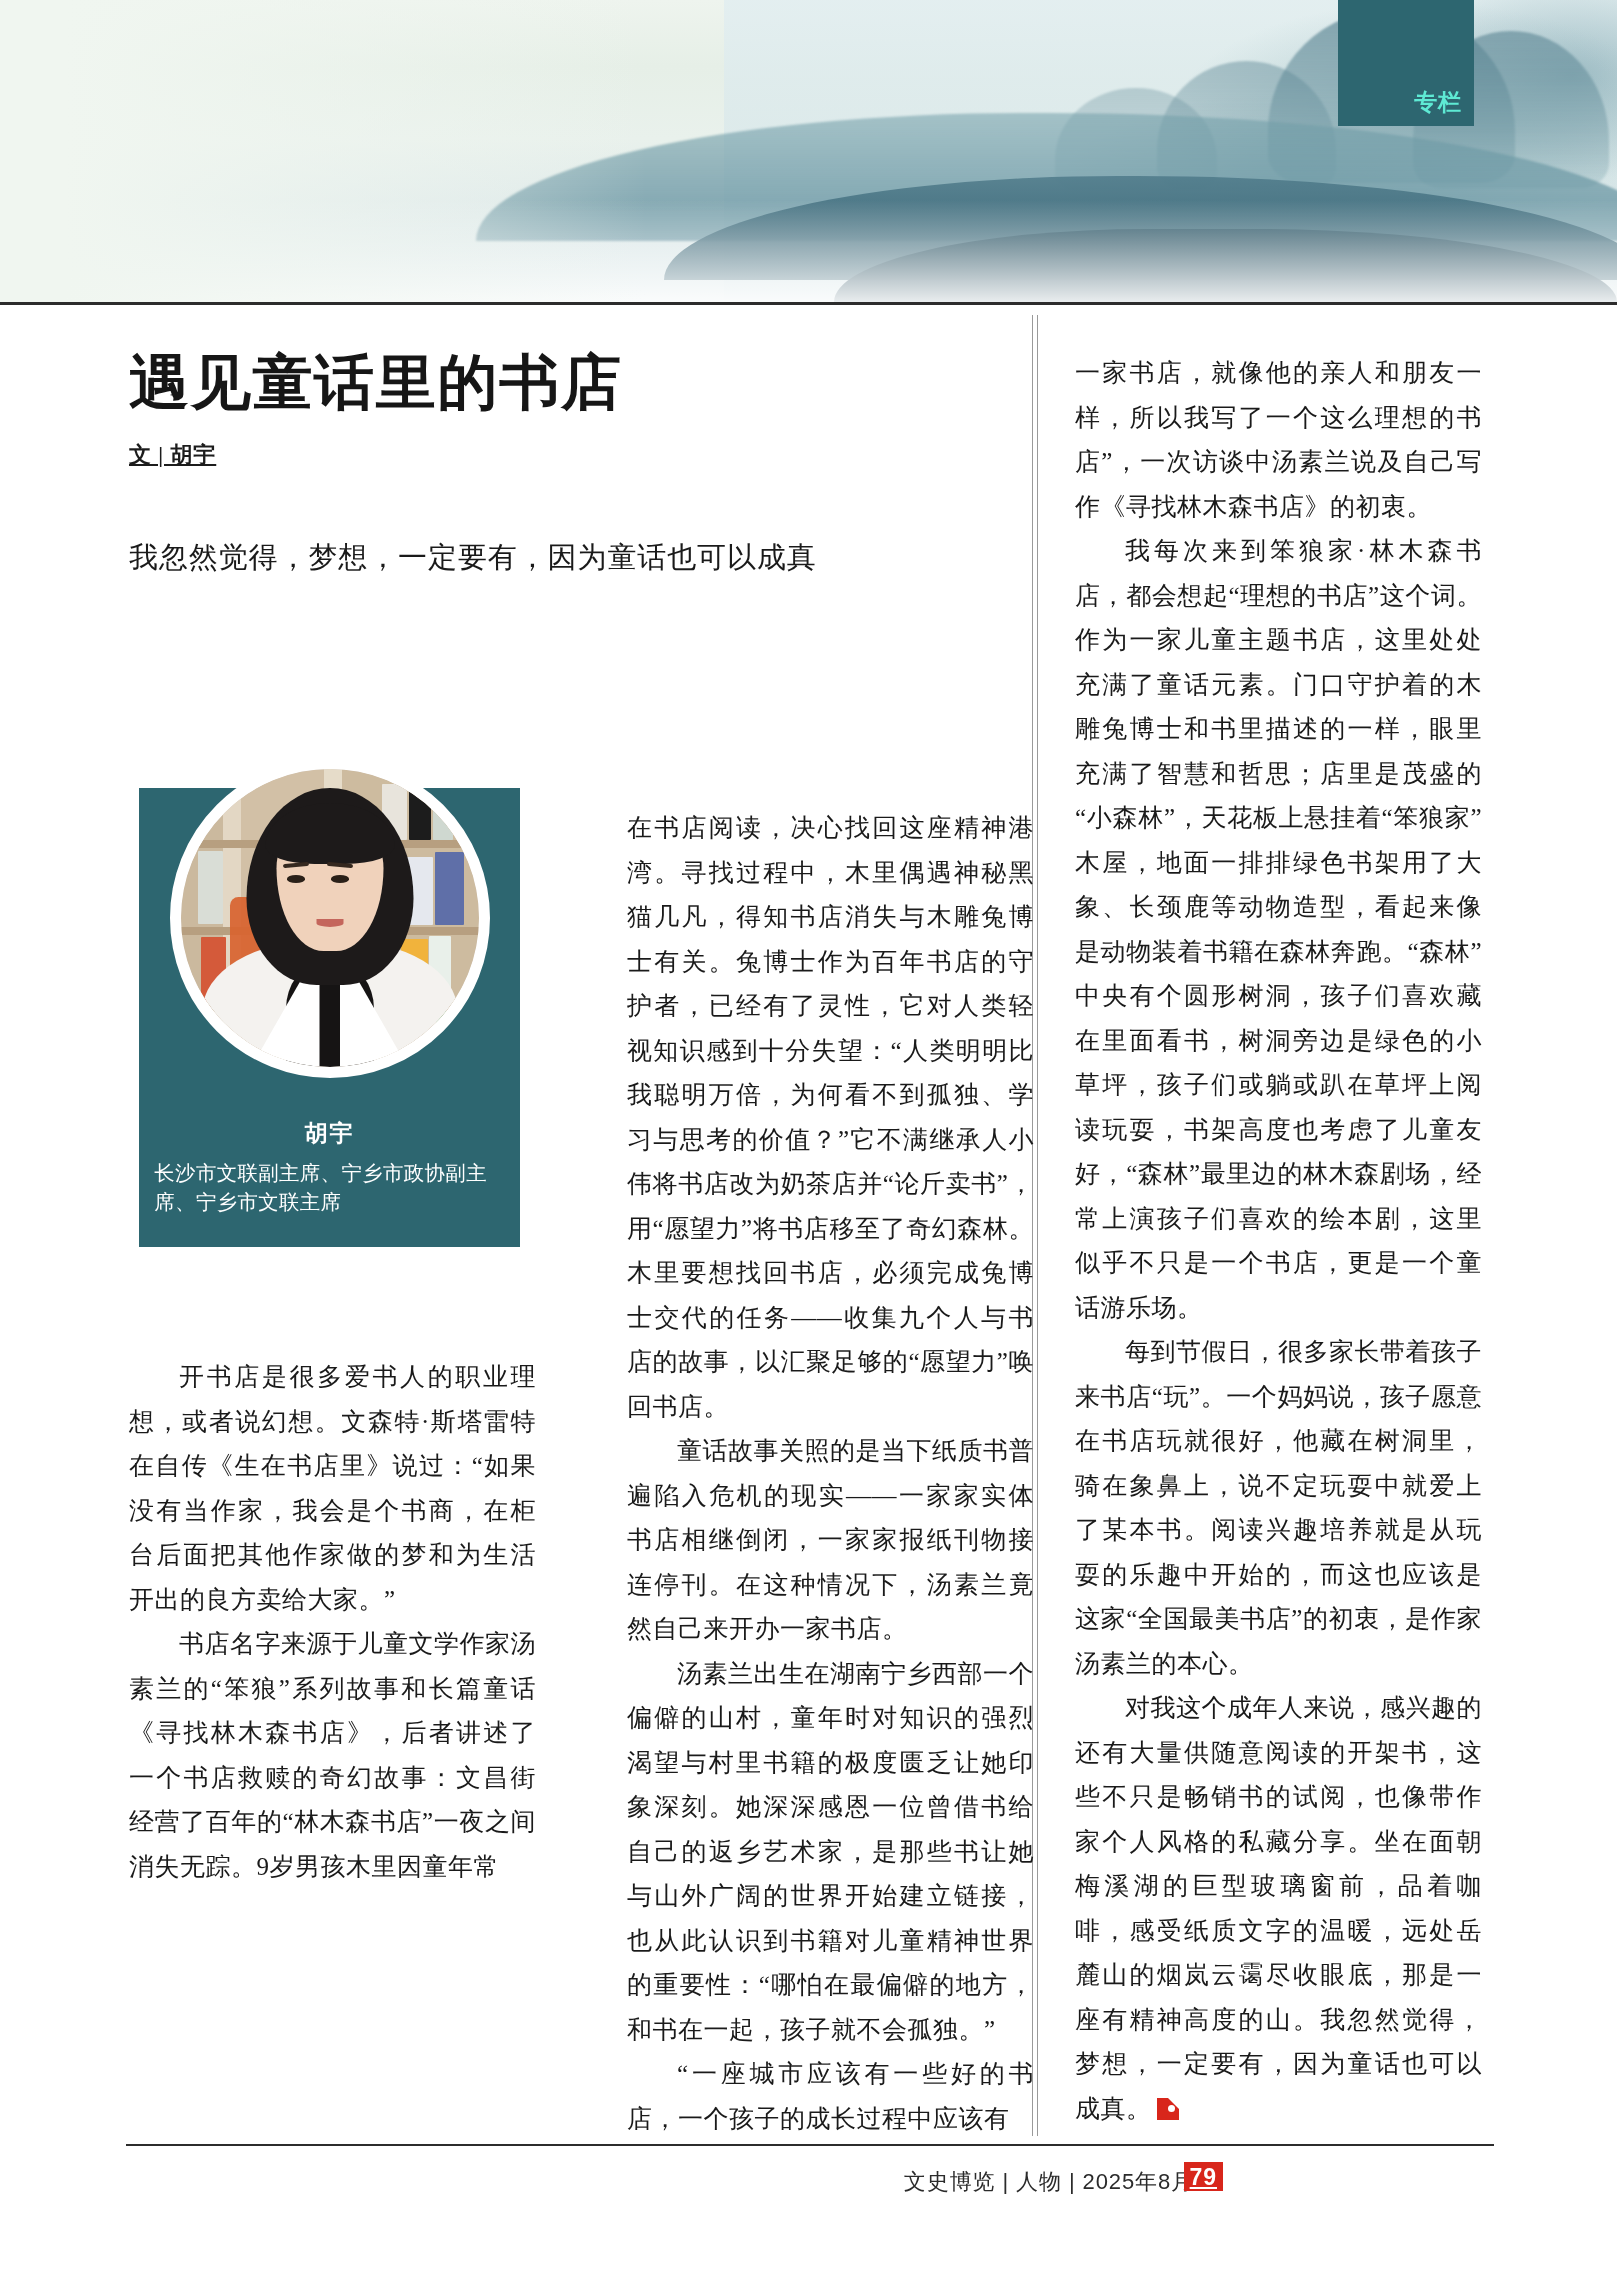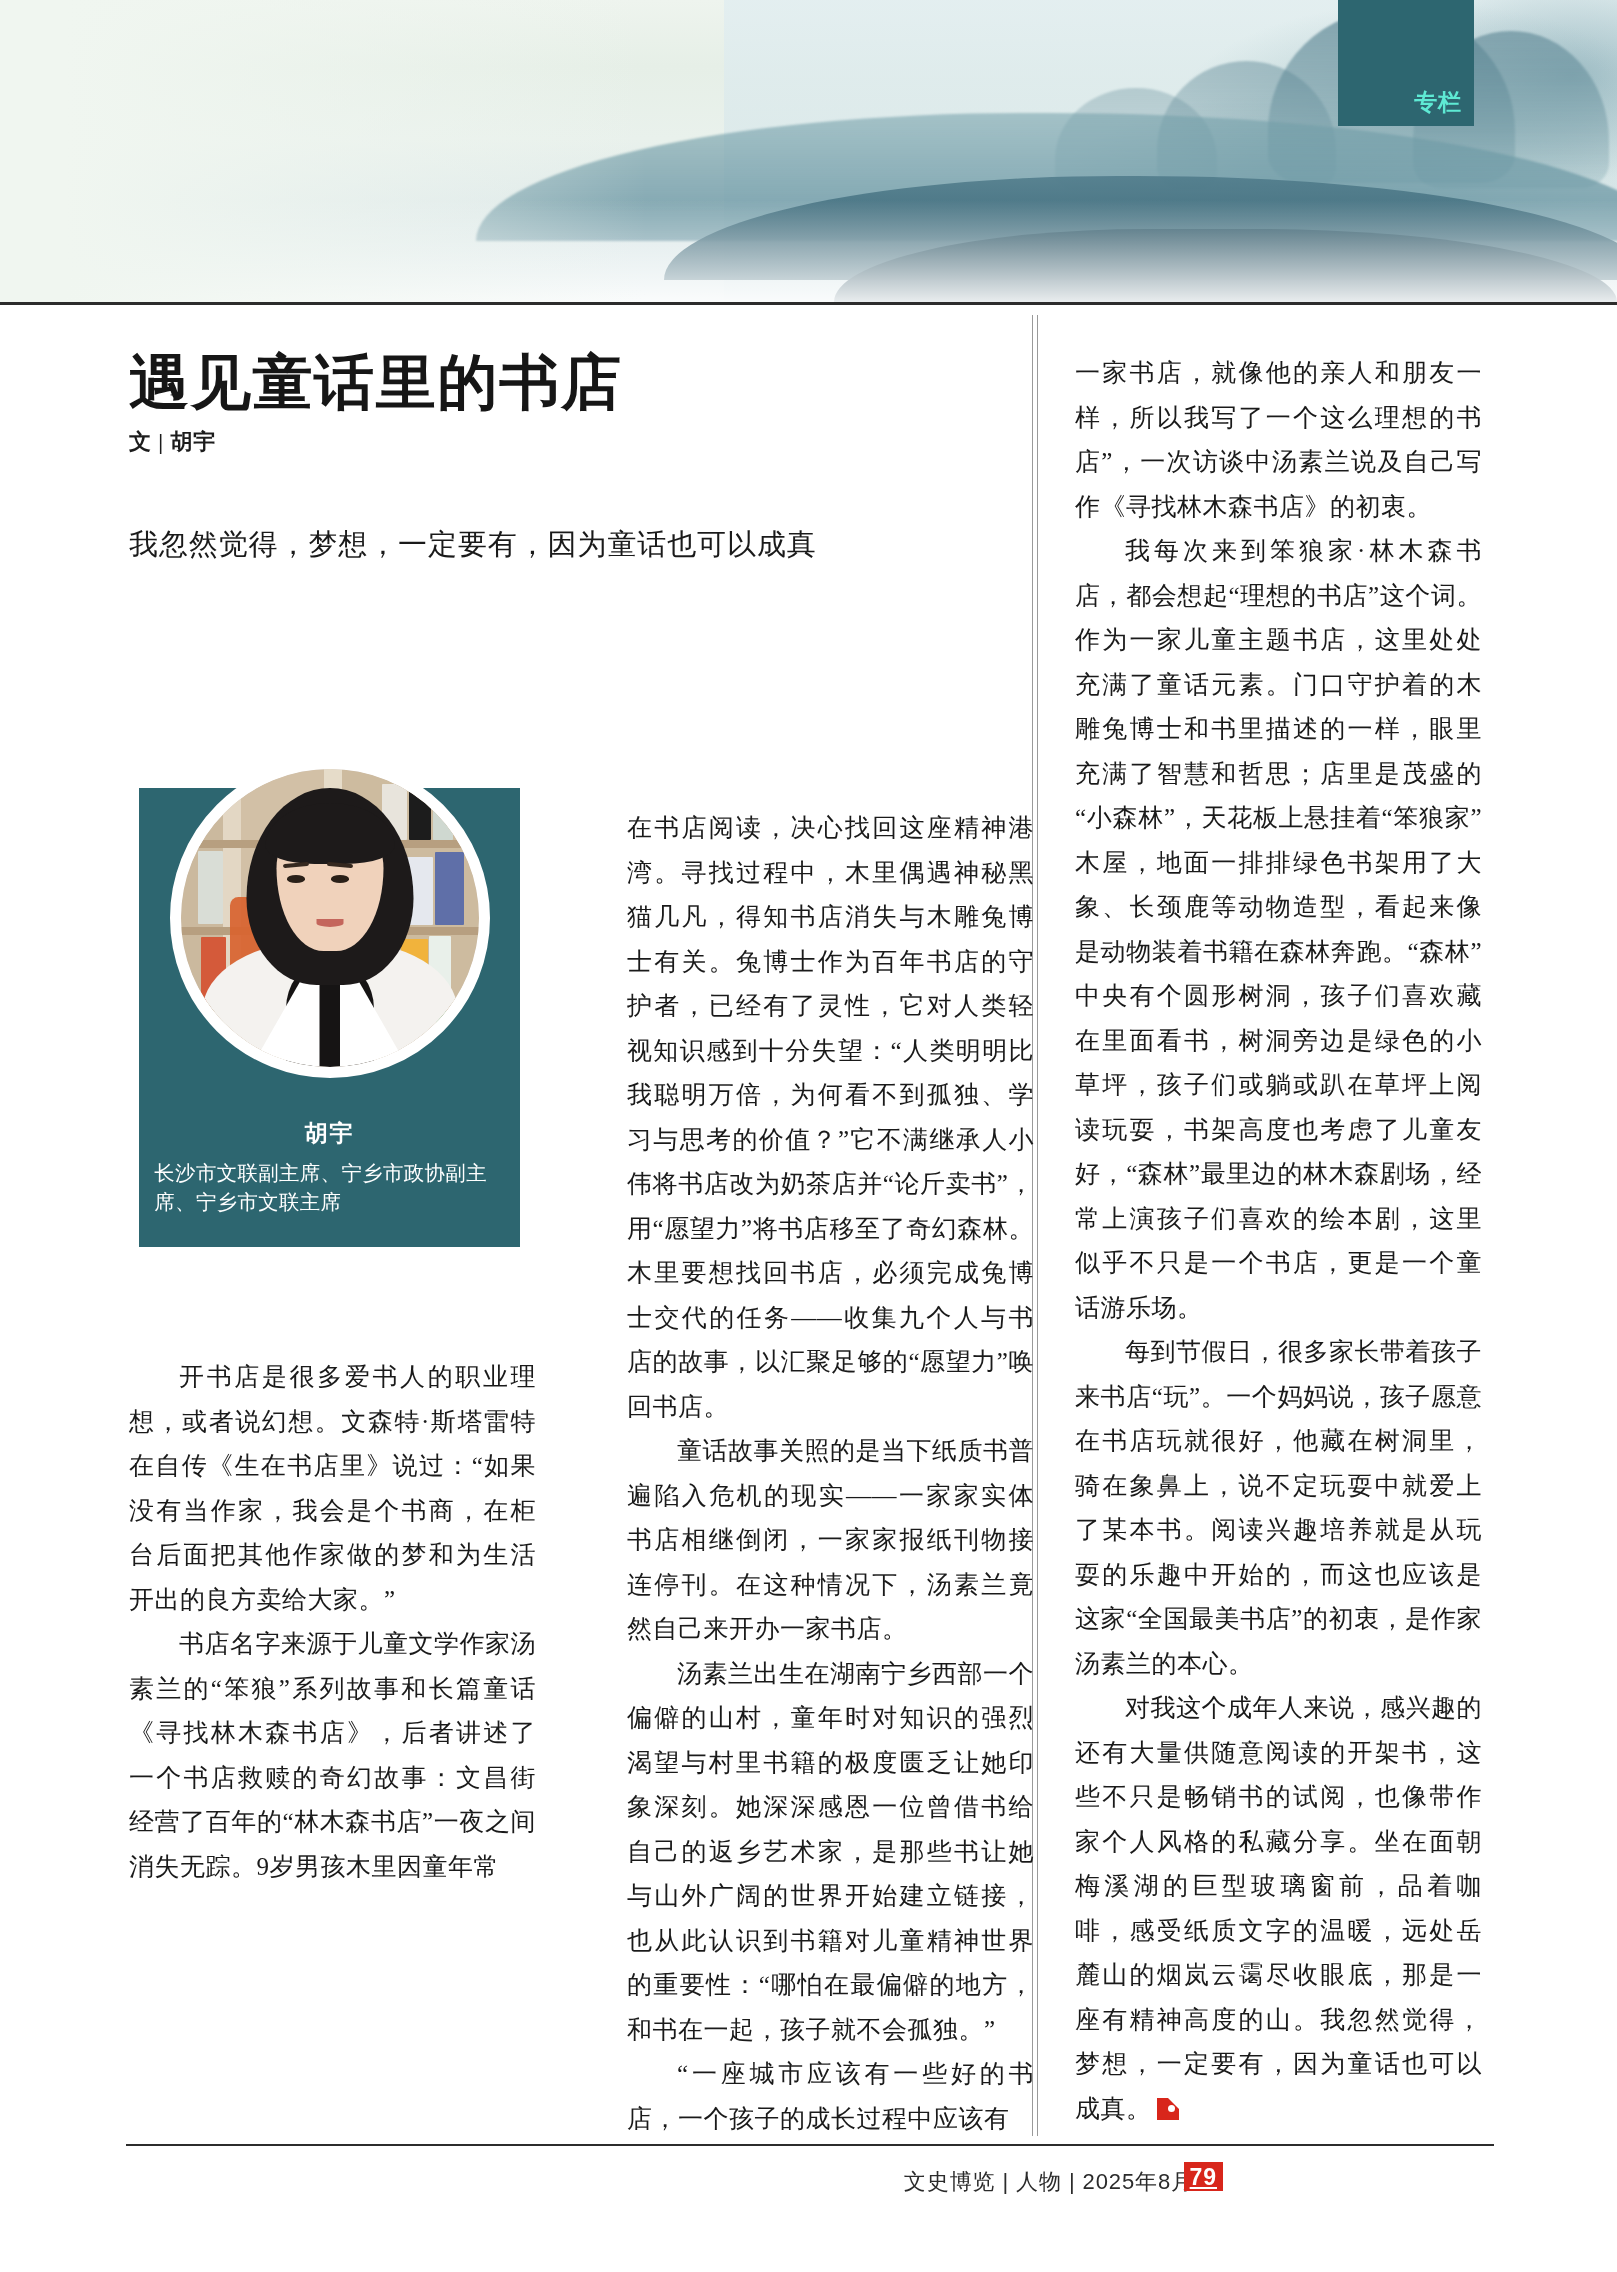--- a/index.html
+++ b/index.html
@@ -147,26 +147,27 @@
   .article-title {
     font-family: "Liberation Sans", sans-serif;
     font-weight: bold;
     font-size: 60px;
     line-height: 1.06;
     color: #161616;
     letter-spacing: 1.7px;
     margin: 0;
   }
   .byline {
-    margin-top: 12px;
+    margin-top: 25px;
     font-family: "Liberation Serif", serif;
     font-weight: bold;
     font-size: 22px;
     color: #1c1c1c;
     letter-spacing: 0.9px;
+    text-decoration: underline;
   }
   .lead {
     margin-top: 66px;
     font-family: "Liberation Sans", sans-serif;
     font-size: 29px;
     line-height: 1.5;
     color: #1a1a1a;
     letter-spacing: 0.9px;
   }
 

